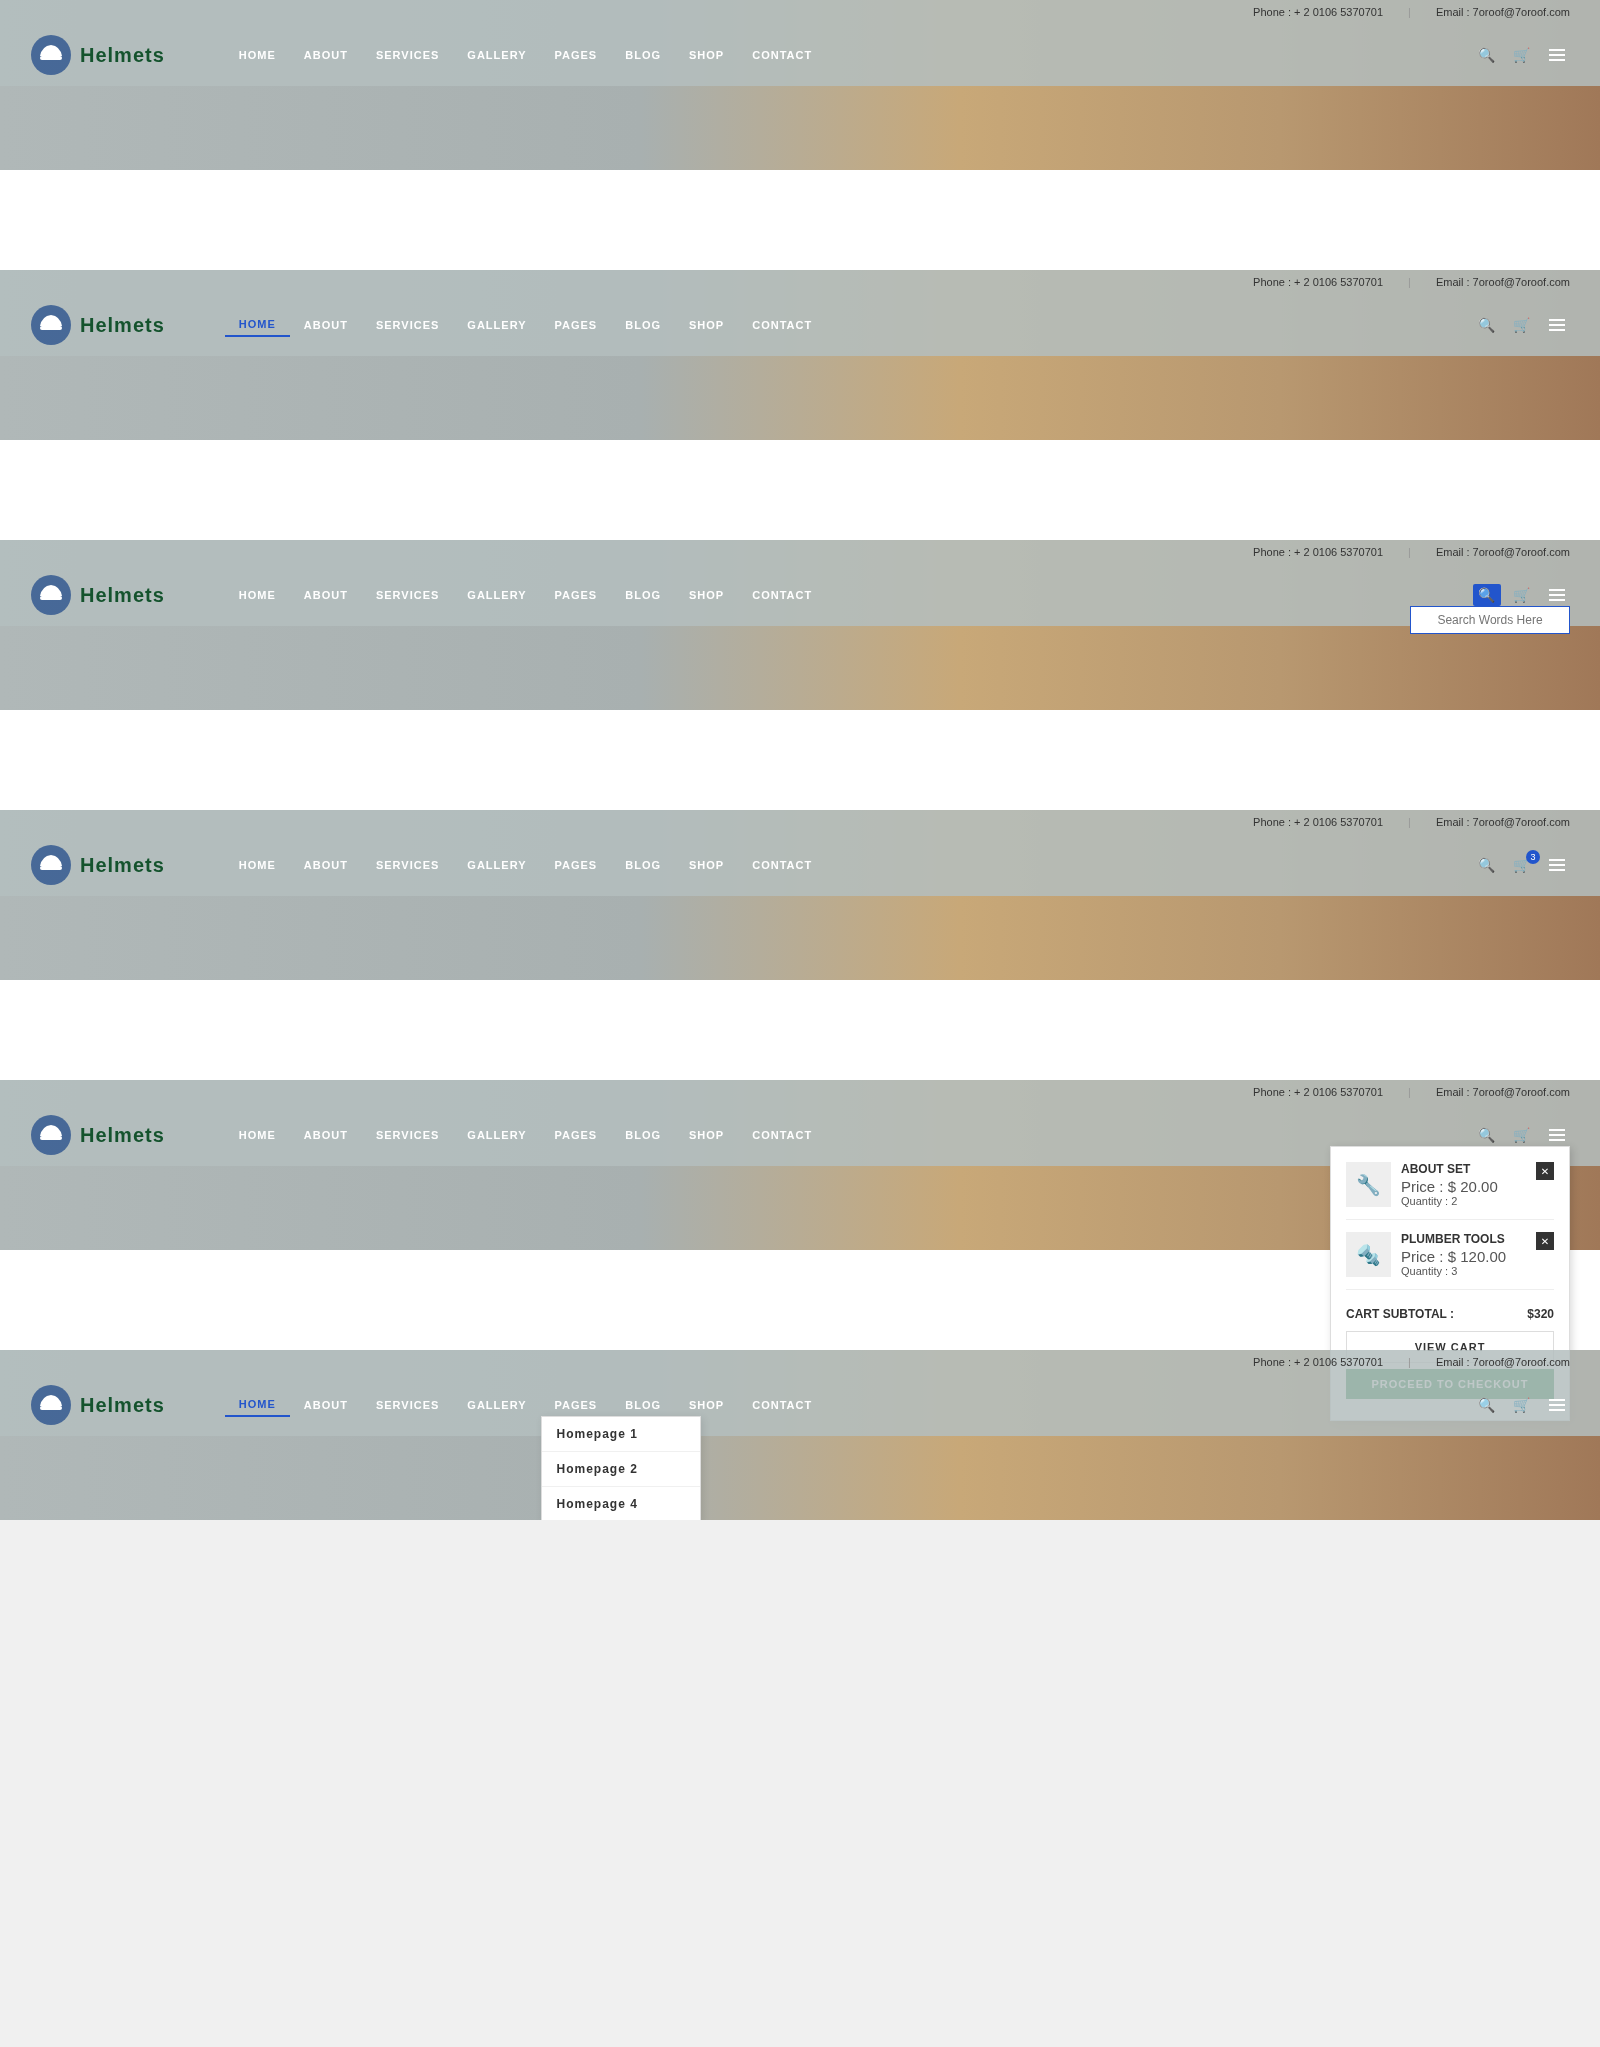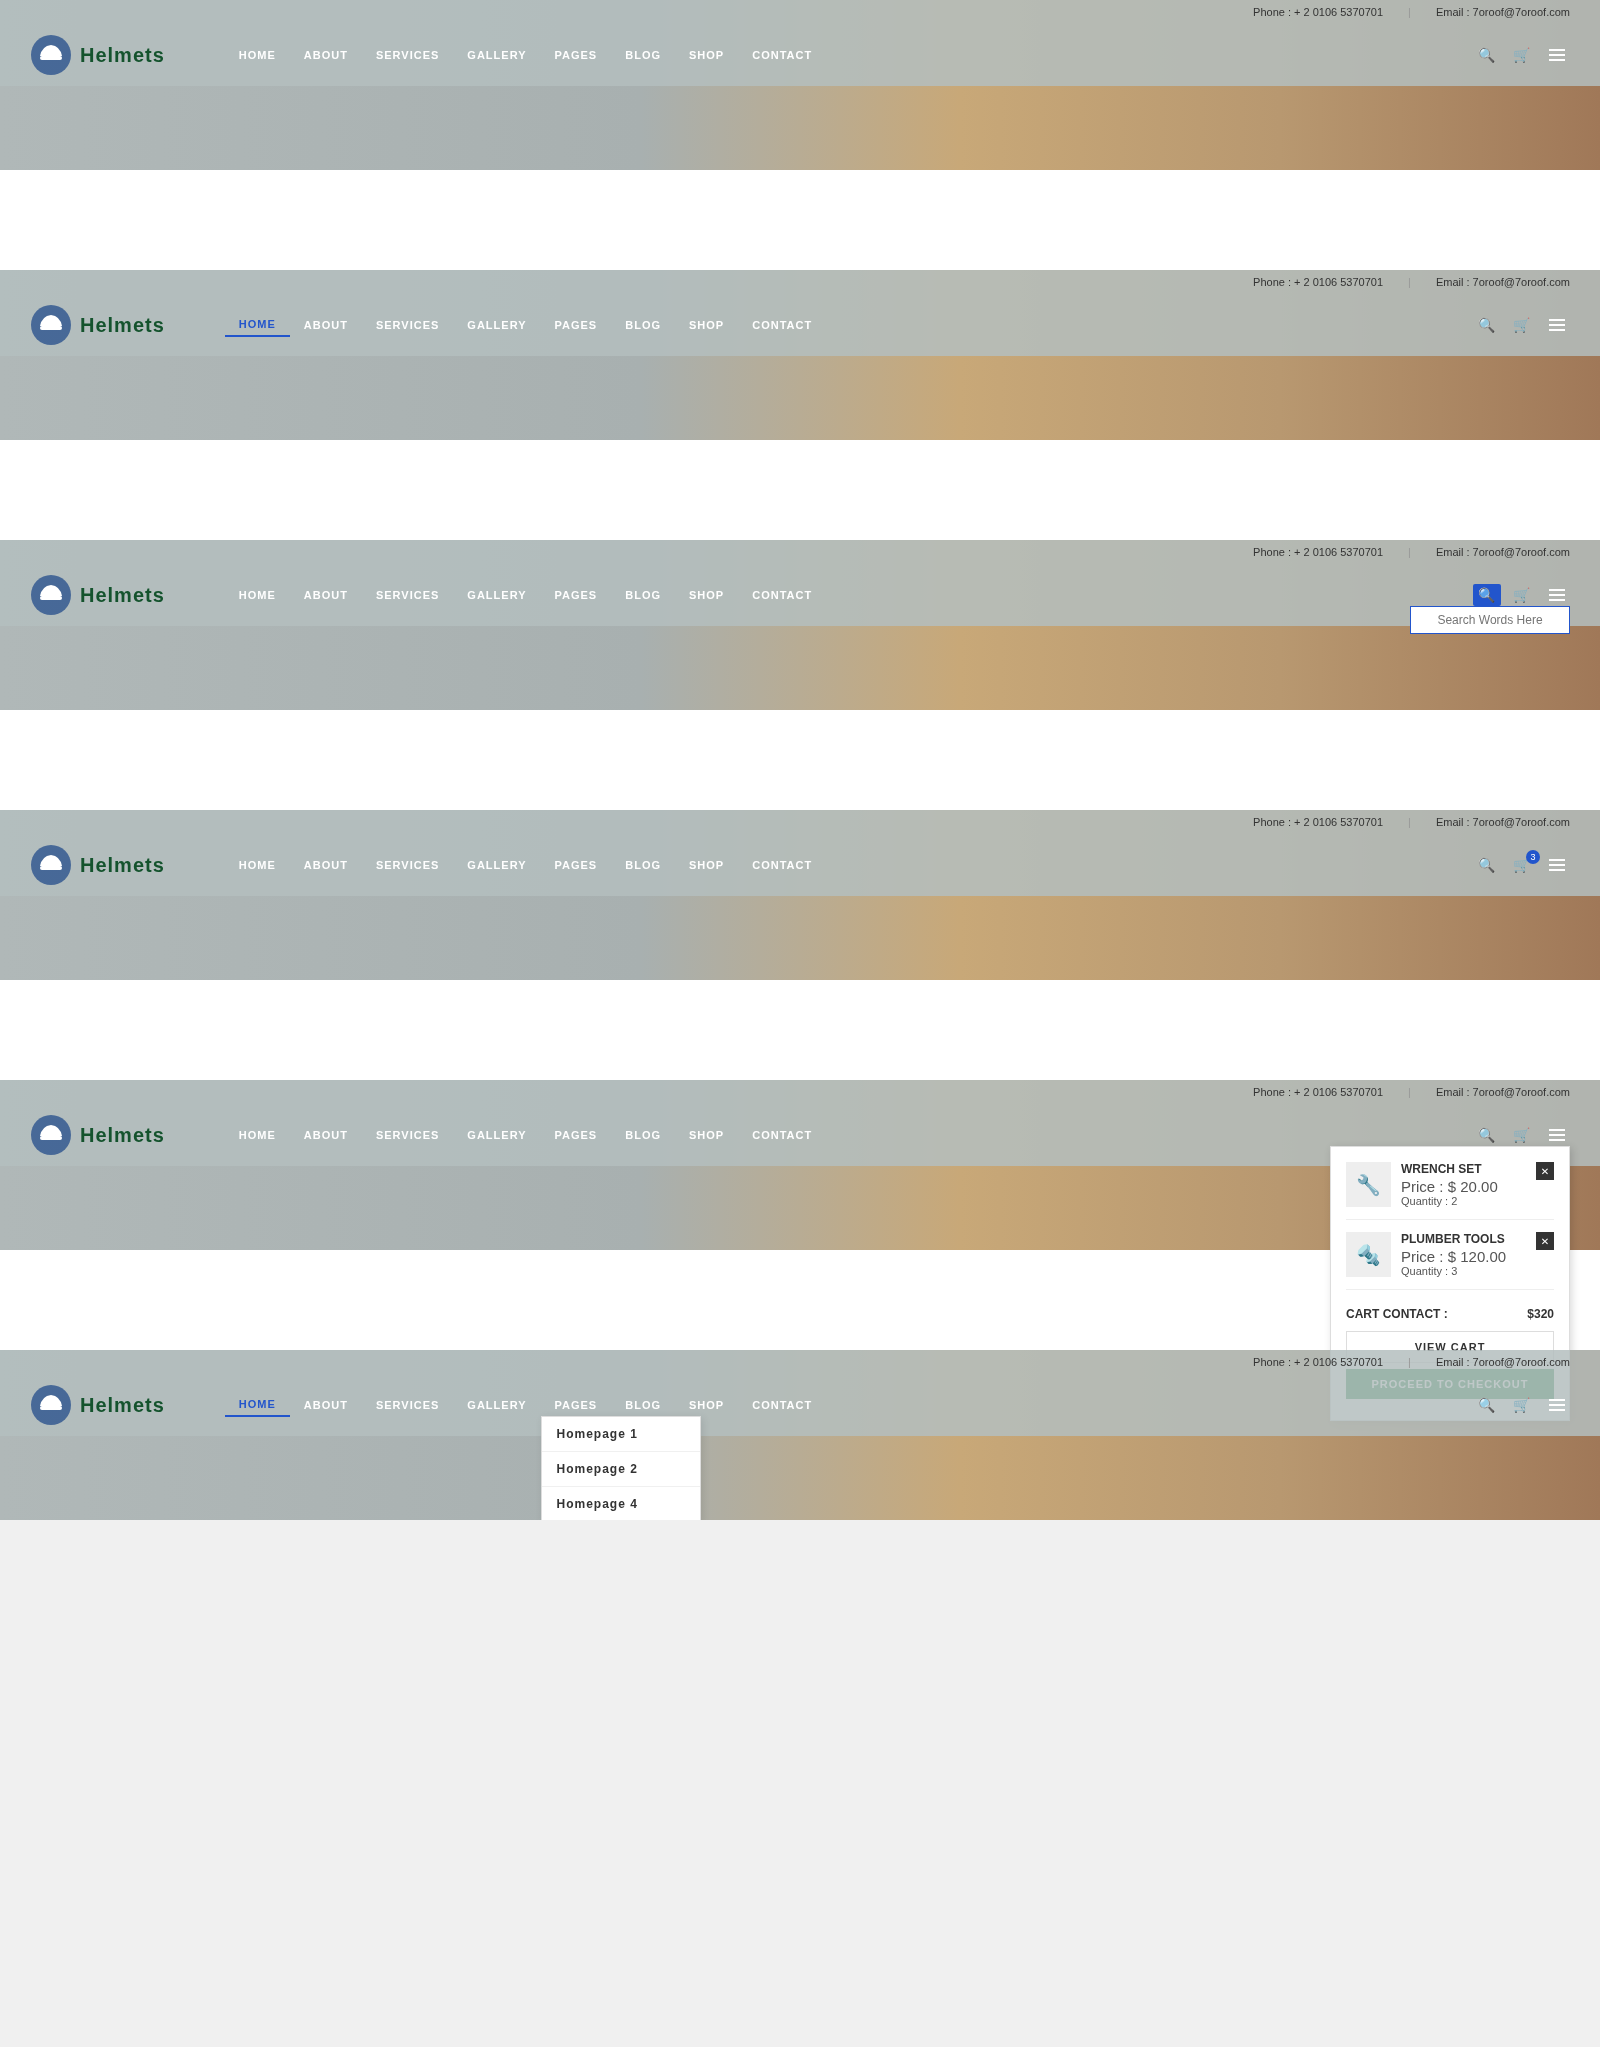--- a/index.html
+++ b/index.html
@@ -519,39 +519,39 @@
             <div class="hamburger-line"></div>
             <div class="hamburger-line"></div>
             <div class="hamburger-line"></div>
           </div>
 
           <div class="cart-dropdown">
 
             <div class="cart-item">
               <div class="cart-item-img">🔧</div>
               <div class="cart-item-info">
-                <div class="cart-item-name">WRENCH SET</div>
+                <div class="cart-item-name">ABOUT SET</div>
                 <div class="cart-item-price">Price : <span>$ 20.00</span></div>
                 <div class="cart-item-qty">Quantity : <span>2</span></div>
               </div>
               <button class="cart-item-remove">✕</button>
             </div>
 
             <div class="cart-item">
               <div class="cart-item-img">🔩</div>
               <div class="cart-item-info">
                 <div class="cart-item-name">PLUMBER TOOLS</div>
                 <div class="cart-item-price">Price : <span>$ 120.00</span></div>
                 <div class="cart-item-qty">Quantity : <span>3</span></div>
               </div>
               <button class="cart-item-remove">✕</button>
             </div>
 
             <div class="cart-subtotal">
-              <span>CART CONTACT :</span>
+              <span>CART SUBTOTAL :</span>
               <span>$320</span>
             </div>
 
             <button class="cart-btn cart-btn-view">VIEW CART</button>
             <button class="cart-btn cart-btn-checkout">PROCEED TO CHECKOUT</button>
           </div>
         </div>
       </div>
     </div>
   </div>

